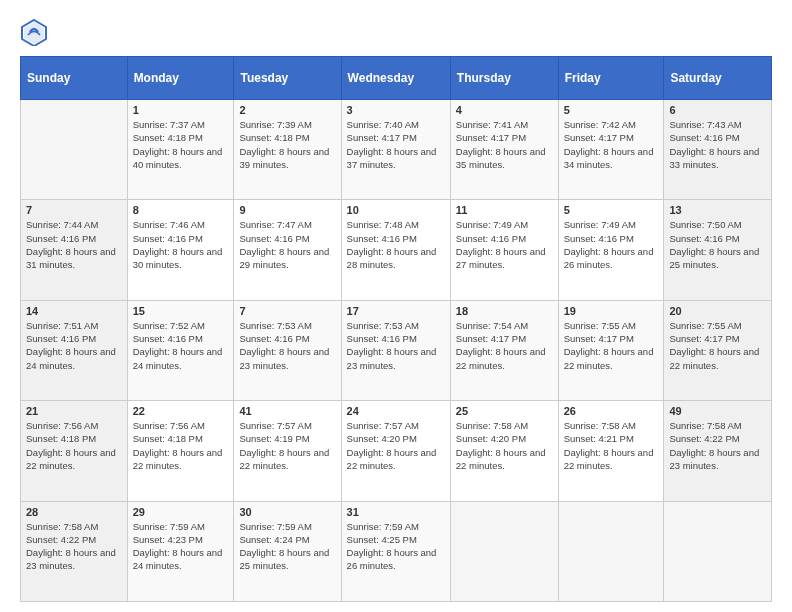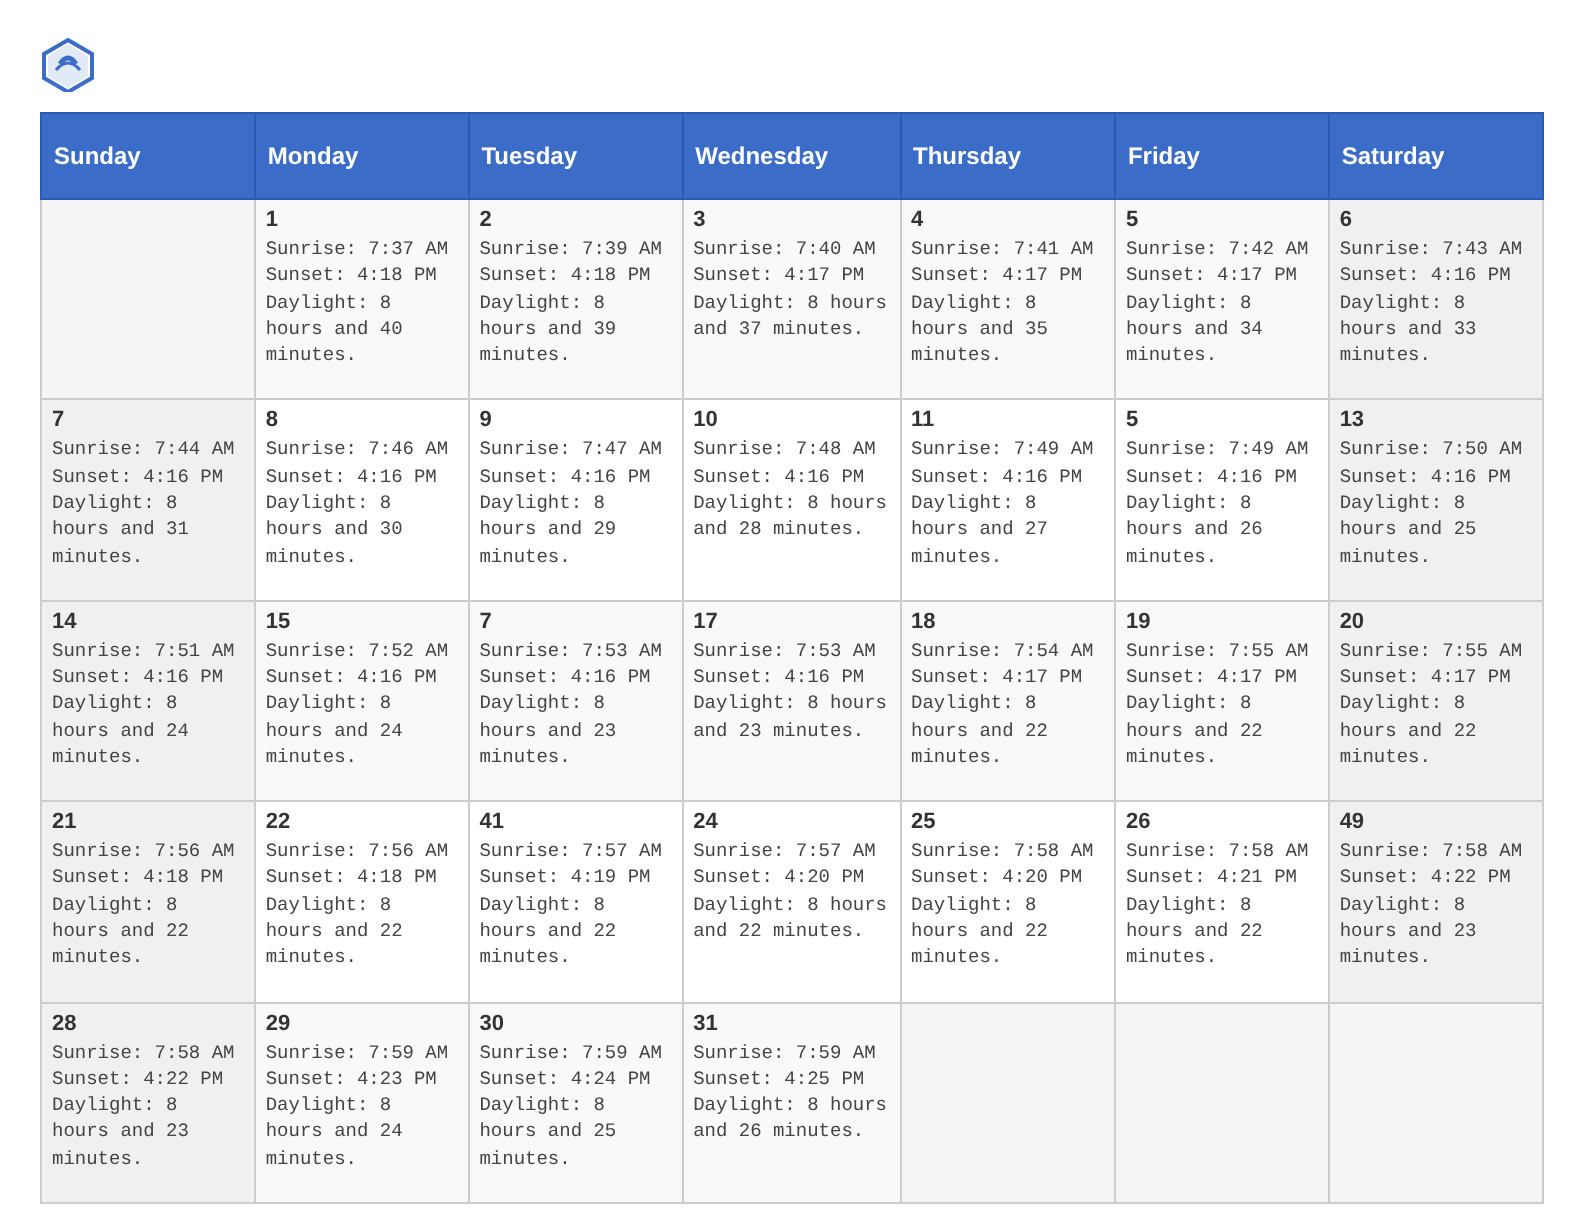--- a/index.html
+++ b/index.html
@@ -92,21 +92,20 @@
     }
     .day-num {
       font-size: 11px;
       font-weight: bold;
       display: block;
       margin-bottom: 2px;
     }
     .cell-text {
       line-height: 1.4;
       color: #444;
-      font-family: Liberation Mono, monospace;
     }
     .empty-cell {
       background: #f5f5f5 !important;
     }
   </style>
 </head>
 <body>
 
 <div class="page">
   <div class="header">

